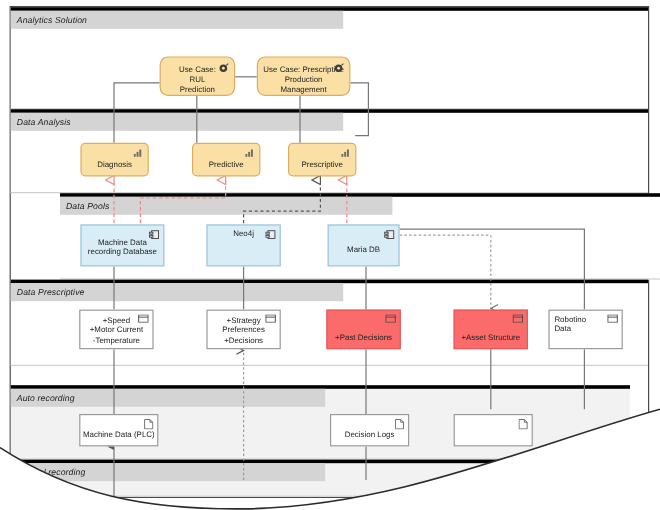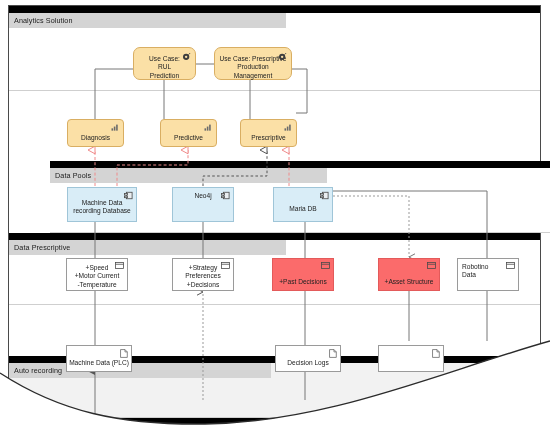--- a/index.html
+++ b/index.html
@@ -22,24 +22,25 @@
     border:1px solid #4a4a4a;
     background:#ffffff;
     box-sizing:border-box;
   }
   
   .lane{
     position:absolute;
     left:0;
     box-sizing:border-box;
     background:#ffffff;
-    border-top:7px solid #000000;
+    border-top:3px solid #000000;
     border-bottom:1px solid #cfcfcf;
-  }
-  .lane.grey{ background:#f2f2f2;margin-top:35px; }
+    font-style:italic;
+  }
+  .lane.grey{ background:#f2f2f2; }
   .lane-head{
     position:absolute;
     left:0; top:0;
     height:15px;
     background:#d4d4d4;
     box-sizing:border-box;
   }
   .lane-label{
     position:absolute;
     left:5px; top:0;
@@ -131,20 +132,24 @@
 
 <div id="canvas">
 
   <div id="frame"></div>
 
   <div class="lane" style="left:9px; top:6px; width:531px; height:85px;">
     <div class="lane-head" style="width:277px;"></div>
     <div class="lane-label">Analytics Solution</div>
   </div>
 
+  <div class="lane" style="left:9px; top:91px; width:531px; height:70px;">
+    <div class="lane-head" style="width:277px;"></div>
+    <div class="lane-label">Data Analysis</div>
+  </div>
 
   <div class="lane" style="left:9px; top:161px; width:531px; height:72px;margin-left:41px;">
     <div class="lane-head" style="width:277px;"></div>
     <div class="lane-label">Data Pools</div>
   </div>
 
   <div class="lane" style="left:9px; top:233px; width:531px; height:72px;">
     <div class="lane-head" style="width:277px;"></div>
     <div class="lane-label">Data Prescriptive</div>
   </div>

